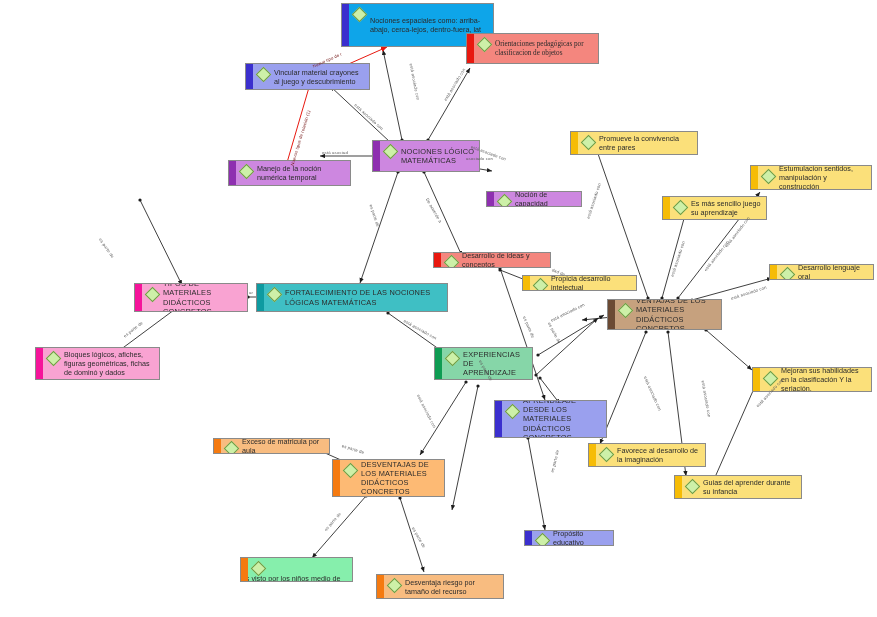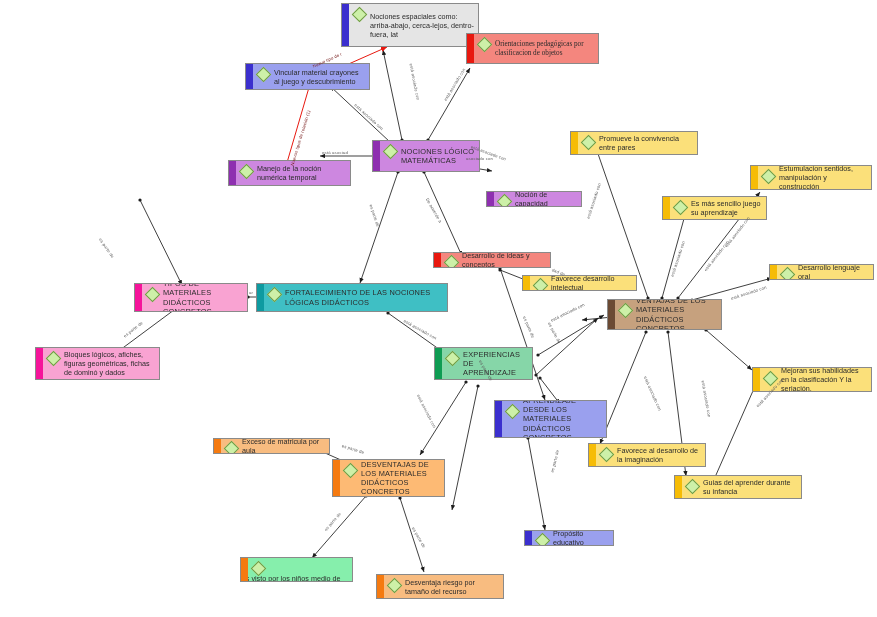--- a/index.html
+++ b/index.html
@@ -131,21 +131,21 @@
       <line x1="316" y1="449" x2="350" y2="464"></line>
       <line x1="366" y1="496" x2="312" y2="558"></line>
       <line x1="400" y1="498" x2="424" y2="572"></line>
     </g>
     <g stroke="#e8180f" stroke-width="1" fill="none" marker-start="url(#dotr)" marker-end="url(#ahr)">
       <line x1="308" y1="82" x2="387" y2="47"></line>
       <line x1="286" y1="166" x2="310" y2="84"></line>
     </g>
   </svg>
 
-  <div class="node small" style="left:341px;top:3px;width:138px;height:44px;background:#e5e5e5;">
+  <div class="node small" style="left:341px;top:3px;width:153px;height:44px;background:#0ea5e9;">
     <span class="bar" style="background:#3b2fce;"></span>
     <span class="bullet"></span>
     <span class="label">Nociones espaciales como: arriba-abajo, cerca-lejos, dentro-fuera, lat</span>
   </div>
 
   <div class="node small" style="left:466px;top:33px;width:133px;height:31px;background:#f4867e;font-family:Liberation Serif, serif;">
     <span class="bar" style="background:#e8180f;"></span>
     <span class="bullet"></span>
     <span class="label">Orientaciones pedagógicas por clasificacion de objetos</span>
   </div>
@@ -201,33 +201,33 @@
 
   <div class="node small" style="left:433px;top:252px;width:118px;height:16px;background:#f4867e;">
     <span class="bar" style="background:#e8180f;"></span>
     <span class="bullet" style="margin-top:1px;"></span>
     <span class="label">Desarrollo de ideas y conceptos</span>
   </div>
 
   <div class="node small" style="left:522px;top:275px;width:115px;height:16px;background:#fbe07a;">
     <span class="bar" style="background:#f6bc06;"></span>
     <span class="bullet" style="margin-top:1px;"></span>
-    <span class="label">Favorece desarrollo intelectual</span>
+    <span class="label">Propicia desarrollo intelectual</span>
   </div>
 
   <div class="node main" style="left:134px;top:283px;width:114px;height:29px;background:#f9a3d2;">
     <span class="bar" style="background:#f5149a;"></span>
     <span class="bullet"></span>
     <span class="label">TIPOS DE MATERIALES DIDÁCTICOS CONCRETOS</span>
   </div>
 
   <div class="node main" style="left:256px;top:283px;width:192px;height:29px;background:#3fbfc4;">
     <span class="bar" style="background:#0e9aa0;"></span>
     <span class="bullet"></span>
-    <span class="label">FORTALECIMIENTO DE LAS NOCIONES LÓGICAS DIDÁCTICOS</span>
+    <span class="label">FORTALECIMIENTO DE LAS NOCIONES LÓGICAS MATEMÁTICAS</span>
   </div>
 
   <div class="node main" style="left:607px;top:299px;width:115px;height:31px;background:#c6a17e;">
     <span class="bar" style="background:#6b4a34;"></span>
     <span class="bullet"></span>
     <span class="label">VENTAJAS DE LOS MATERIALES DIDÁCTICOS CONCRETOS</span>
   </div>
 
   <div class="node small" style="left:35px;top:347px;width:125px;height:33px;background:#f9a3d2;">
     <span class="bar" style="background:#f5149a;"></span>

